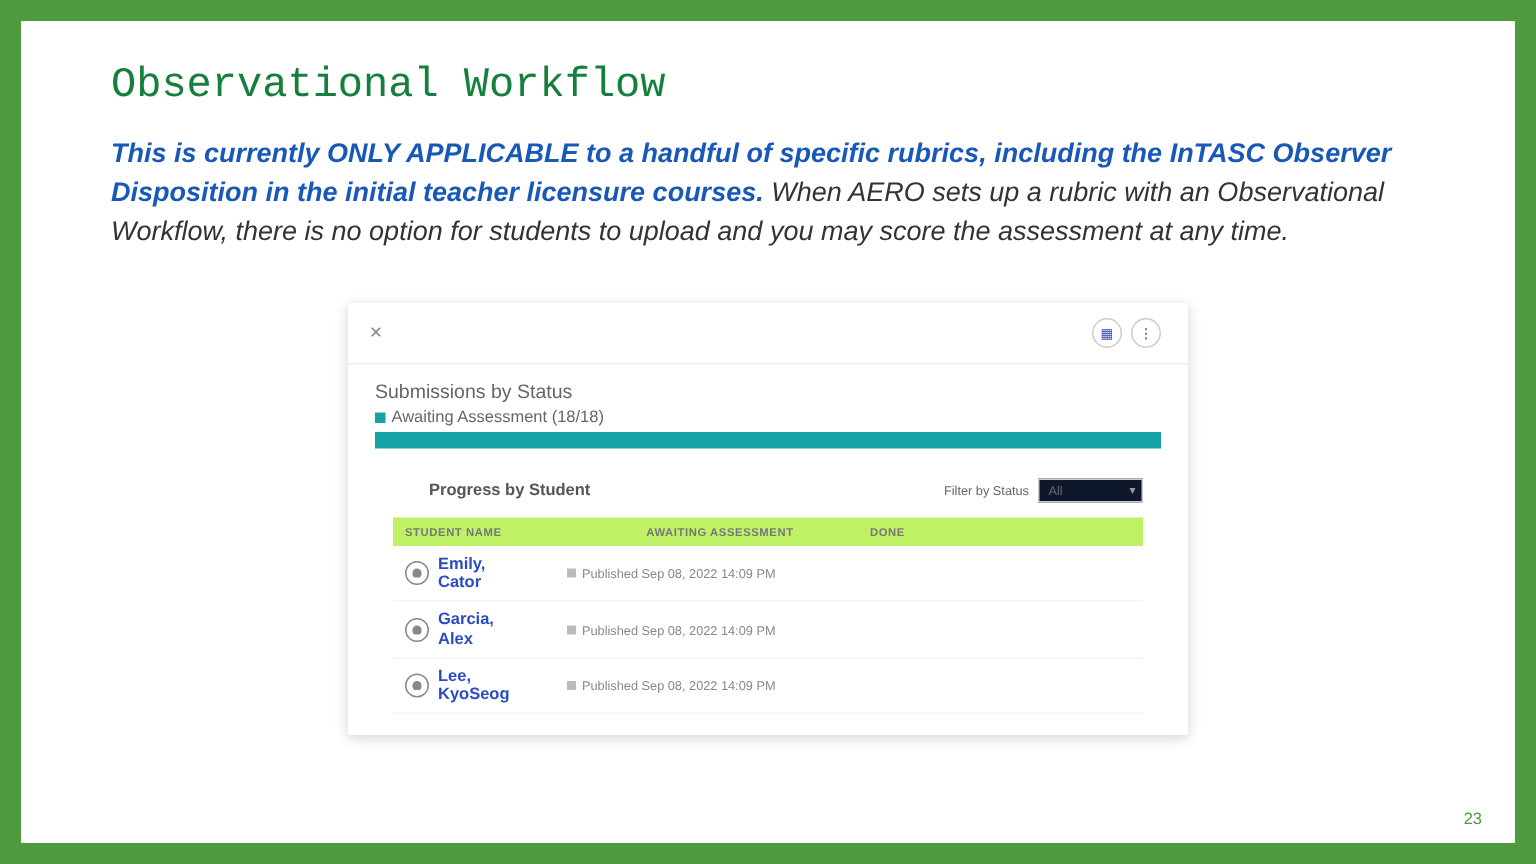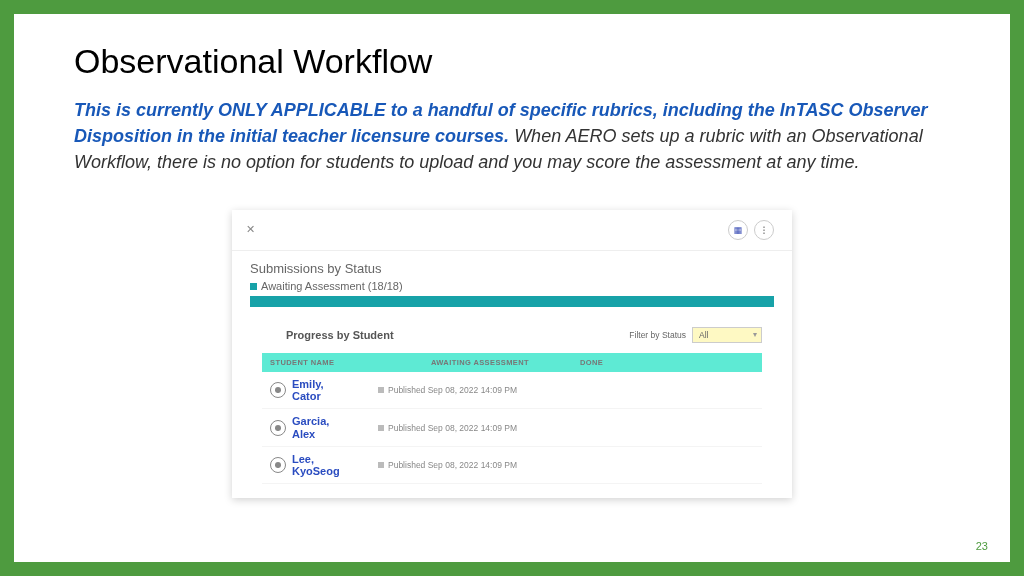--- a/index.html
+++ b/index.html
@@ -1,40 +1,40 @@
 <!DOCTYPE html>
 <html><head>
 <meta charset="utf-8">
 <style>
 * { margin:0; padding:0; box-sizing:border-box; }
 body { width:1024px; height:576px; font-family:Arial,Helvetica,sans-serif; background:#fff; border:14px solid #4e9b3f; position:relative; }
 .slide { padding:28px 60px 20px 60px; height:100%; position:relative; }
-h1 { color:#000000; font-weight:400; font-size:34px; margin-bottom:16px; }
+h1 { color:#15803d; font-weight:400; font-size:28px; margin-bottom:16px;font-family:Liberation Mono, monospace; }
 .desc { font-size:18px; line-height:1.45; color:#333; margin-bottom:35px;font-style:italic; }
 .emph { color:#1858b8; font-weight:700; }
 .panel { width:560px; margin:0 auto; background:#fff; box-shadow:0 2px 8px rgba(0,0,0,0.18); font-size:10px; color:#555; }
 .phead { padding:10px 18px 10px 14px; display:flex; align-items:flex-start; border-bottom:1px solid #eee; }
 .closex { color:#888; font-size:11px; margin-right:10px; margin-top:3px; }
 .ptitle-lbl { font-size:8px; letter-spacing:0.5px; color:#999; text-transform:uppercase; }
 .ptitle { font-size:11px; font-weight:700; color:#555; margin-top:1px; }
 .pactions { margin-left:auto; display:flex; gap:6px; }
 .cbtn { width:20px; height:20px; border:1px solid #ccc; border-radius:50%; display:flex; align-items:center; justify-content:center; font-size:9px; color:#3a4db5; }
 .cbtn.dots { color:#888; font-weight:700; }
 .status { padding:10px 18px 4px; }
 .status-lbl { font-size:13px; color:#666; margin-bottom:4px; }
 .legend { display:flex; align-items:center; font-size:11px; color:#666; margin-bottom:4px; }
 .sq { width:7px; height:7px; background:#17a2a8; margin-right:4px; }
 .bar { height:11px; background:#17a2a8; margin:2px 0 10px; }
 .prog { padding:6px 30px 14px; }
 .prog-head { display:flex; align-items:center; margin-bottom:10px; }
 .prog-title { font-size:11px; font-weight:700; color:#555;margin-left:24px; }
 .filter { margin-left:auto; display:flex; align-items:center; font-size:8.5px; color:#666; }
-.select { border:1px solid #ccc; padding:2px 20px 2px 6px; margin-left:6px; position:relative; background:#fef9c3; min-width:70px; }
+.select { border:1px solid #ccc; padding:2px 20px 2px 6px; margin-left:6px; position:relative; background:#0f172a; min-width:70px; }
 .select::after { content:"▾"; position:absolute; right:4px; top:2px; color:#999; font-size:8px; }
-.thead { display:flex; background:#5eead4; padding:5px 8px; font-size:7.5px; letter-spacing:0.4px; color:#777; font-weight:700; text-transform:uppercase; }
+.thead { display:flex; background:#bef264; padding:5px 8px; font-size:7.5px; letter-spacing:0.4px; color:#777; font-weight:700; text-transform:uppercase; }
 .col-name { width:110px; }
 .col-await { width:200px;text-align:center; }
 .row { display:flex; align-items:center; padding:6px 8px; border-bottom:1px solid #f4f4f4; }
 .avatar { width:16px; height:16px; border:1.5px solid #888; border-radius:50%; margin-right:6px; display:flex; align-items:center; justify-content:center; }
 .avatar::before { content:""; width:6px; height:6px; background:#888; border-radius:50% 50% 40% 40%; }
 .sname { width:86px; font-size:11px; font-weight:700; color:#2a4cc0; line-height:1.1; }
 .pub { display:flex; align-items:center; font-size:8.5px; color:#888;justify-content:center; }
 .pub .sq2 { width:6px; height:6px; background:#bbb; margin-right:4px; }
 .pagenum { position:absolute; bottom:10px; right:22px; font-size:11px; color:#4e9b3f; }
 </style>

